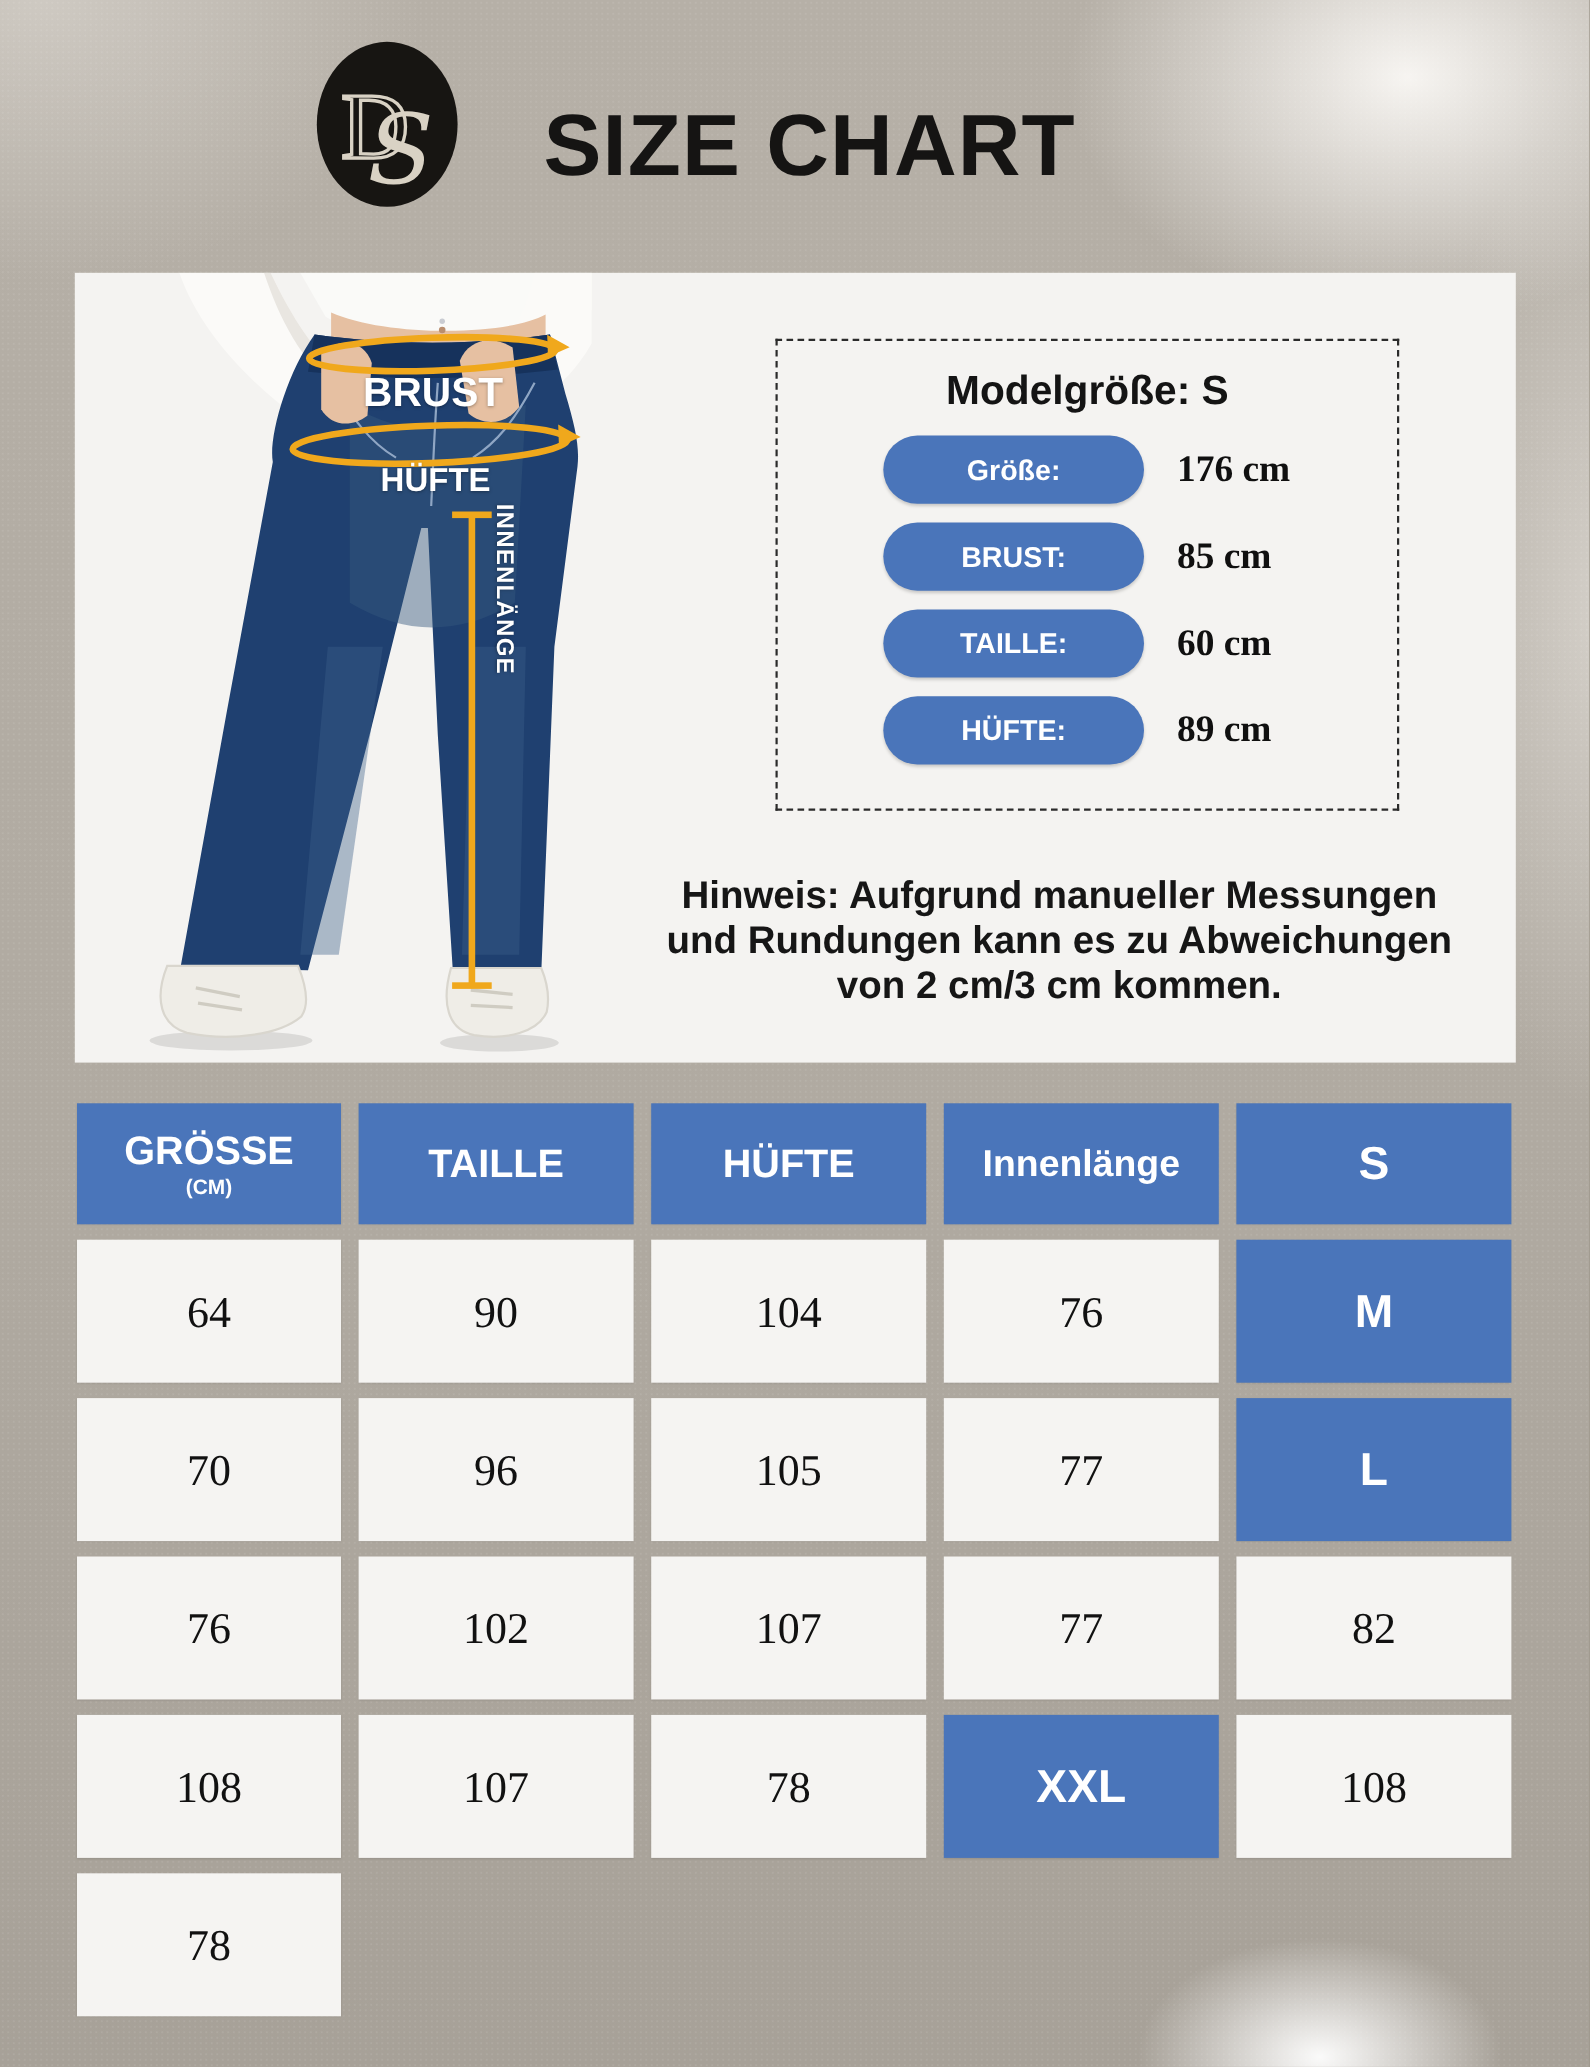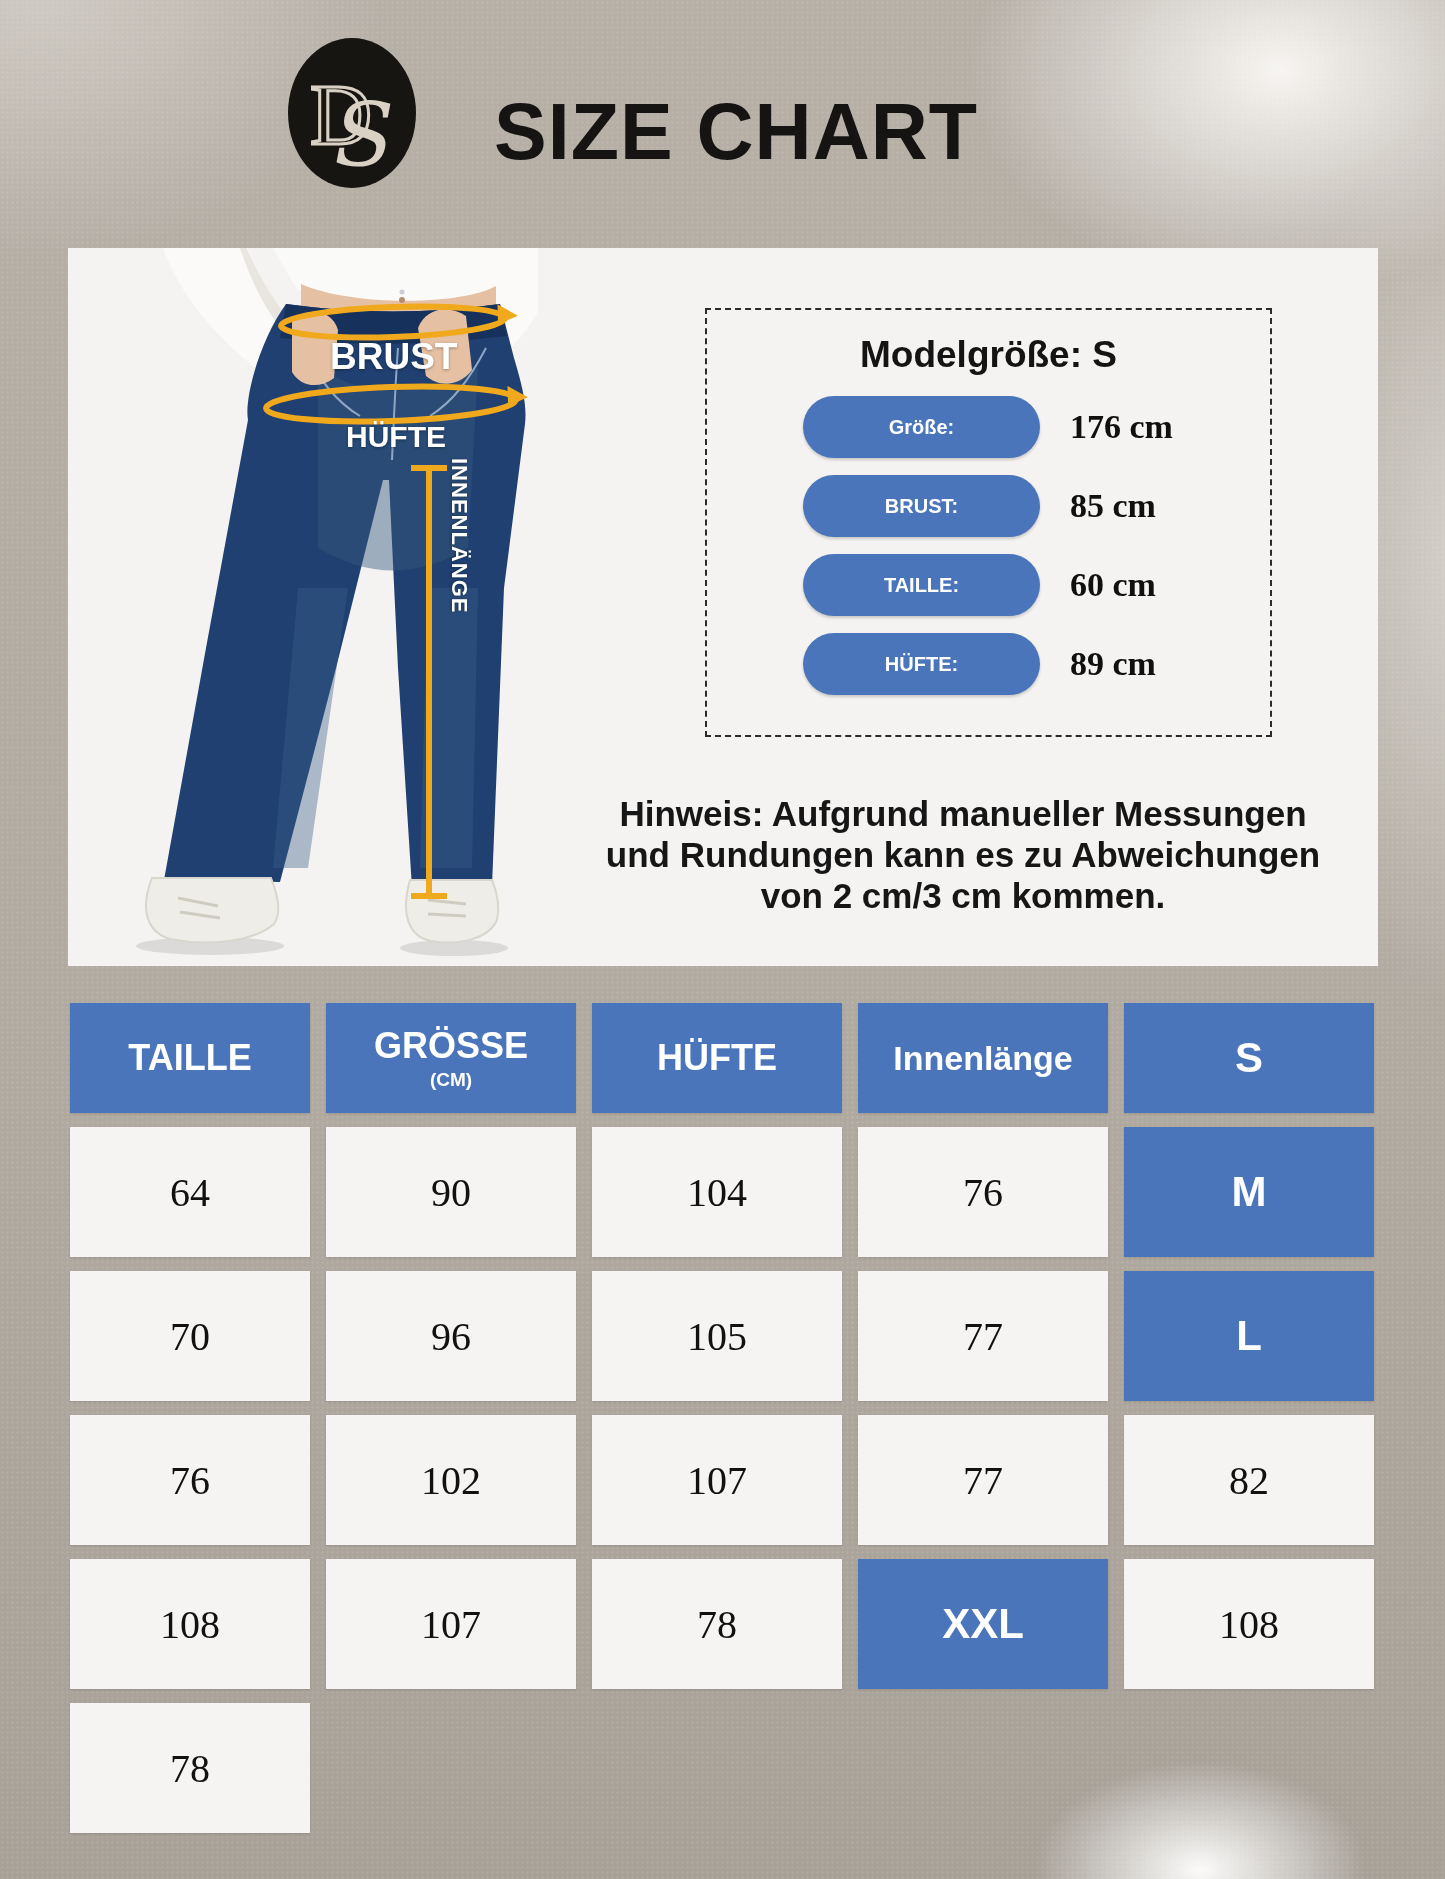--- a/index.html
+++ b/index.html
@@ -57,21 +57,21 @@
   }
   .info-title{
     margin-top:24px;text-align:center;
     font-size:37px;font-weight:700;color:#141414;
   }
   .info-rows{margin-top:20px;display:flex;flex-direction:column;gap:17px;padding-left:96px;}
   .info-row{display:flex;align-items:center;gap:30px;}
   .pill{
     width:237px;height:62px;border-radius:32px;background:#4a75ba;
     display:flex;align-items:center;justify-content:center;
-    color:#fff;font-size:20px;font-weight:700;
+    color:#fff;font-size:26px;font-weight:700;
     box-shadow:0 2px 3px rgba(0,0,0,.18);
   }
   .pill-value{
     font-family:"Liberation Serif", serif;font-size:34px;font-weight:700;color:#101010;
   }
   
   .note{
     position:absolute;left:480px;top:545px;width:830px;
     text-align:center;font-size:35px;font-weight:700;line-height:41px;color:#161616;
   }
@@ -193,27 +193,27 @@
     <div class="note">
       <div>Hinweis: Aufgrund manueller Messungen</div>
       <div>und Rundungen kann es zu Abweichungen</div>
       <div>von 2 cm/3 cm kommen.</div>
     </div>
   </div>
 
   <div class="size-table">
 
     <div class="cell blue">
-        <span class="th">TAILLE</span>
-      </div>
-    <div class="cell blue">
       <div class="th">GRÖSSE</div>
       <div class="th-sub">(CM)</div>
     </div>
     <div class="cell blue">
+        <span class="th">TAILLE</span>
+      </div>
+    <div class="cell blue">
         <span class="th">HÜFTE</span>
       </div>
     <div class="cell blue">
         <span class="th-mixed">Innenlänge</span>
       </div>
 
     <div class="cell blue">
         <span class="size-letter">S</span>
       </div>
     <div class="cell light">

